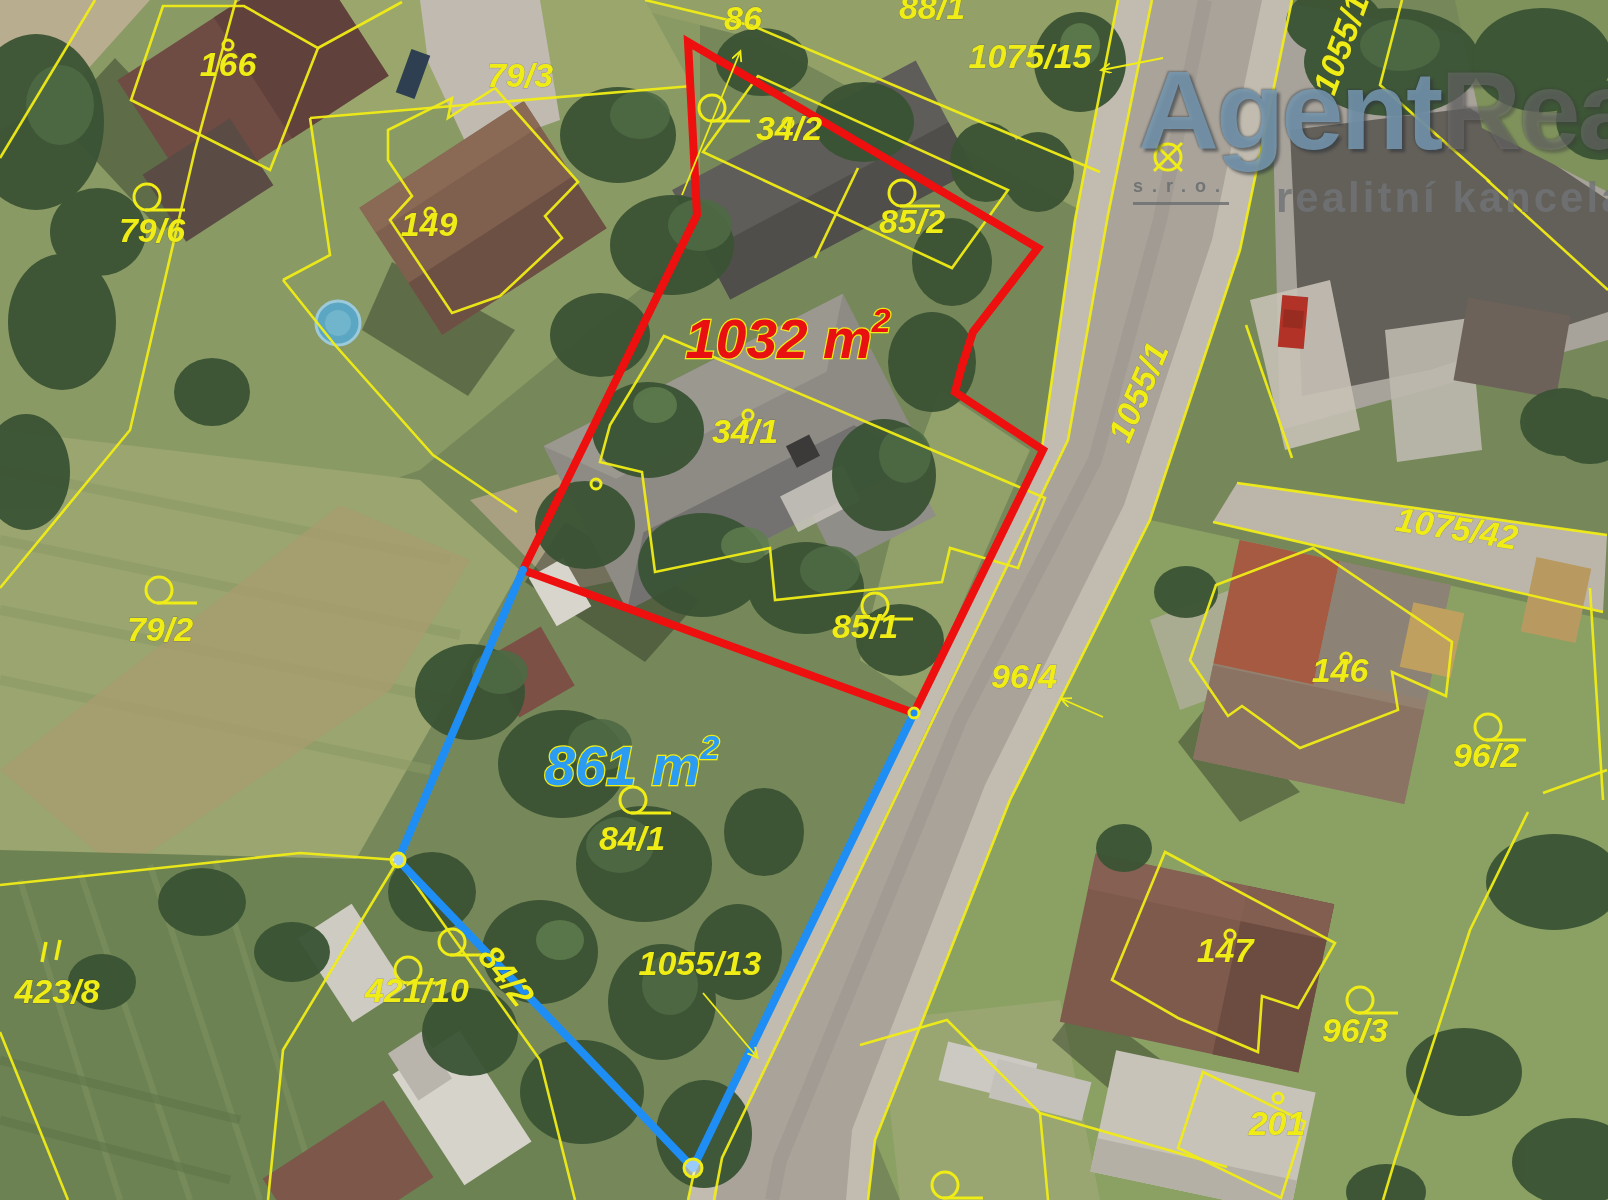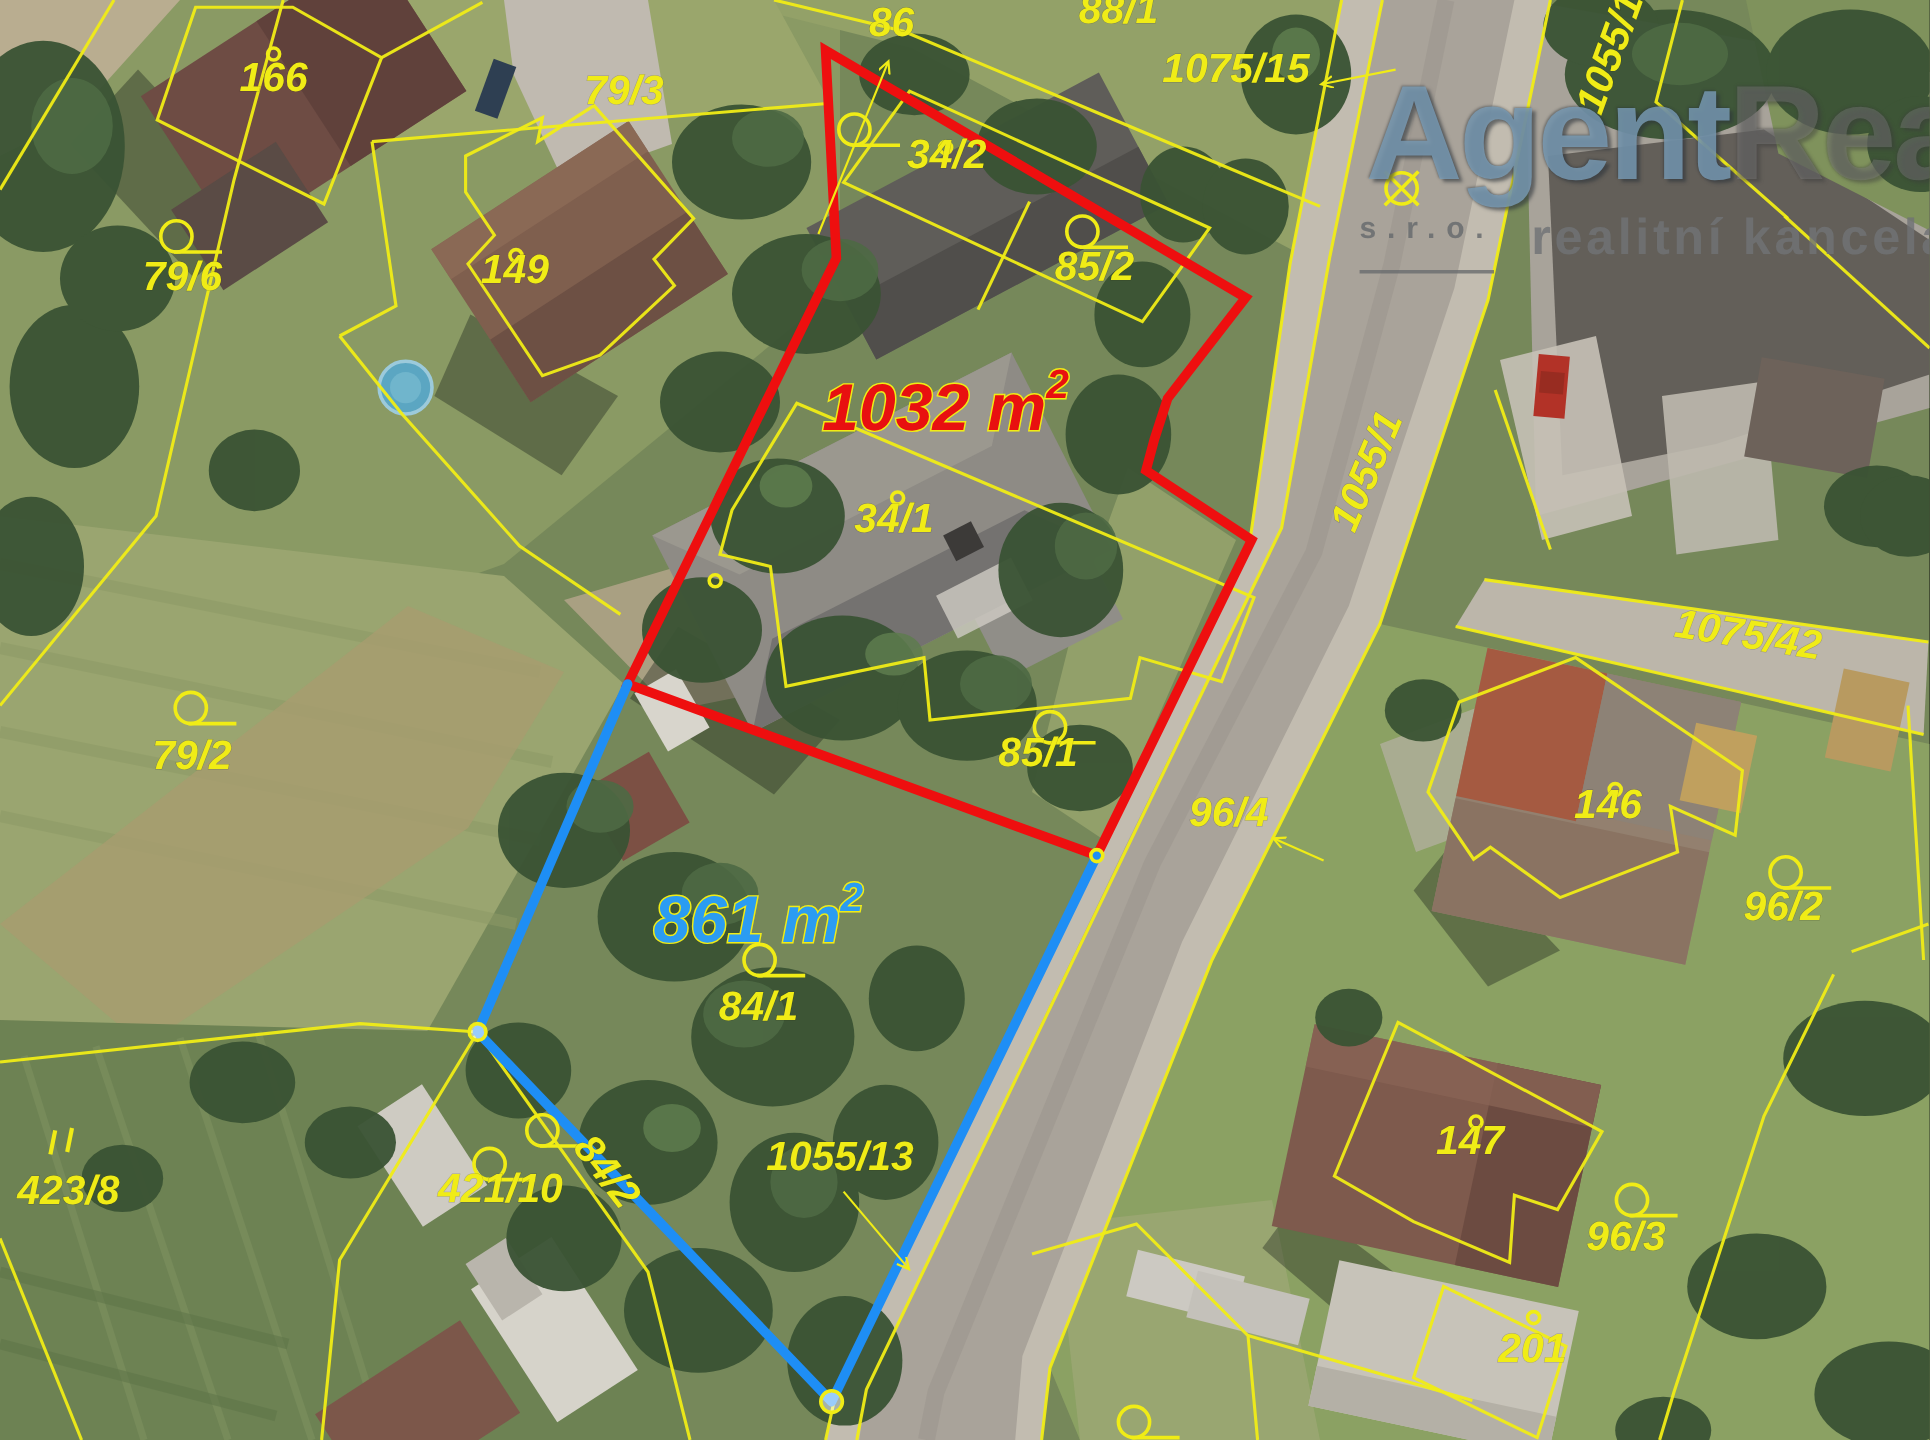--- a/index.html
+++ b/index.html
@@ -23,23 +23,23 @@
   
   .watermark{position:absolute;left:0;top:0;width:1608px;height:1200px;
              pointer-events:none;}
   .brand{position:absolute;left:1138px;top:52px;font-weight:700;font-size:112px;
          line-height:1.05;letter-spacing:-3px;white-space:nowrap;
          font-family:"Liberation Sans",sans-serif;}
   .brand .agent{color:rgba(122,158,184,.80);
       text-shadow:3px 3px 3px rgba(45,52,58,.6),-1px -1px 2px rgba(45,52,58,.45);}
   .brand .real{color:rgba(138,138,138,.34);
       text-shadow:3px 3px 3px rgba(60,60,60,.45),-1px -1px 2px rgba(60,60,60,.35);}
-  .sro{position:absolute;left:1133px;top:176px;font-weight:700;font-size:25px;
+  .sro{position:absolute;left:1133px;top:176px;font-weight:700;font-size:18px;
        letter-spacing:9px;color:rgba(105,108,110,.85);
-       border-bottom:3px solid rgba(105,108,110,.8);padding-bottom:20px;}
+       border-bottom:3px solid rgba(105,108,110,.8);padding-bottom:5px;}
   .tagline{position:absolute;left:1276px;top:174px;font-weight:700;font-size:42px;
        letter-spacing:3px;color:rgba(112,115,117,.82);white-space:nowrap;}
 </style>
 </head>
 <body>
 
 <div id="stage">
 <svg id="map-svg" viewBox="0 0 1608 1200" preserveAspectRatio="none">
   <defs>
     <marker id="ah" markerWidth="12" markerHeight="12" refX="9" refY="5" orient="auto" markerUnits="userSpaceOnUse">

